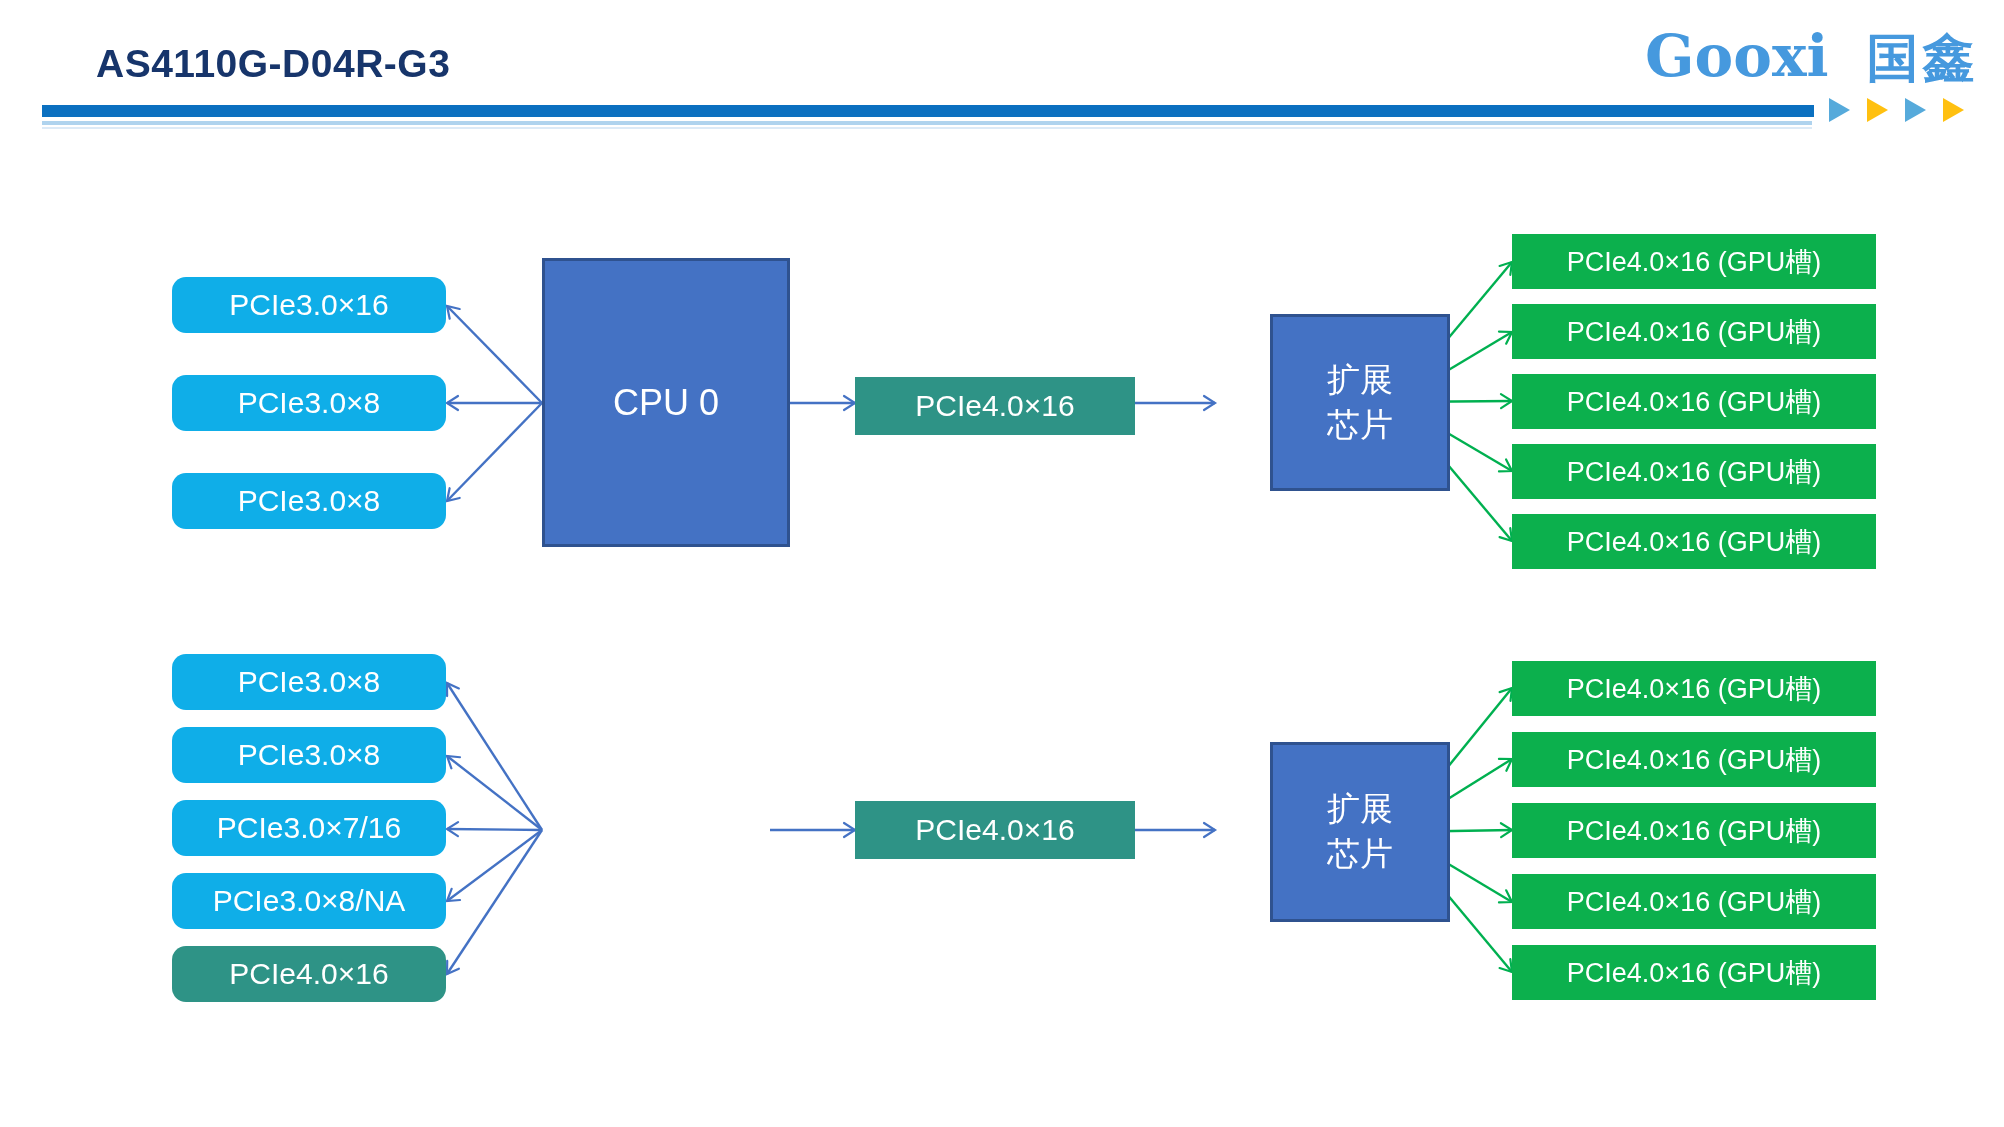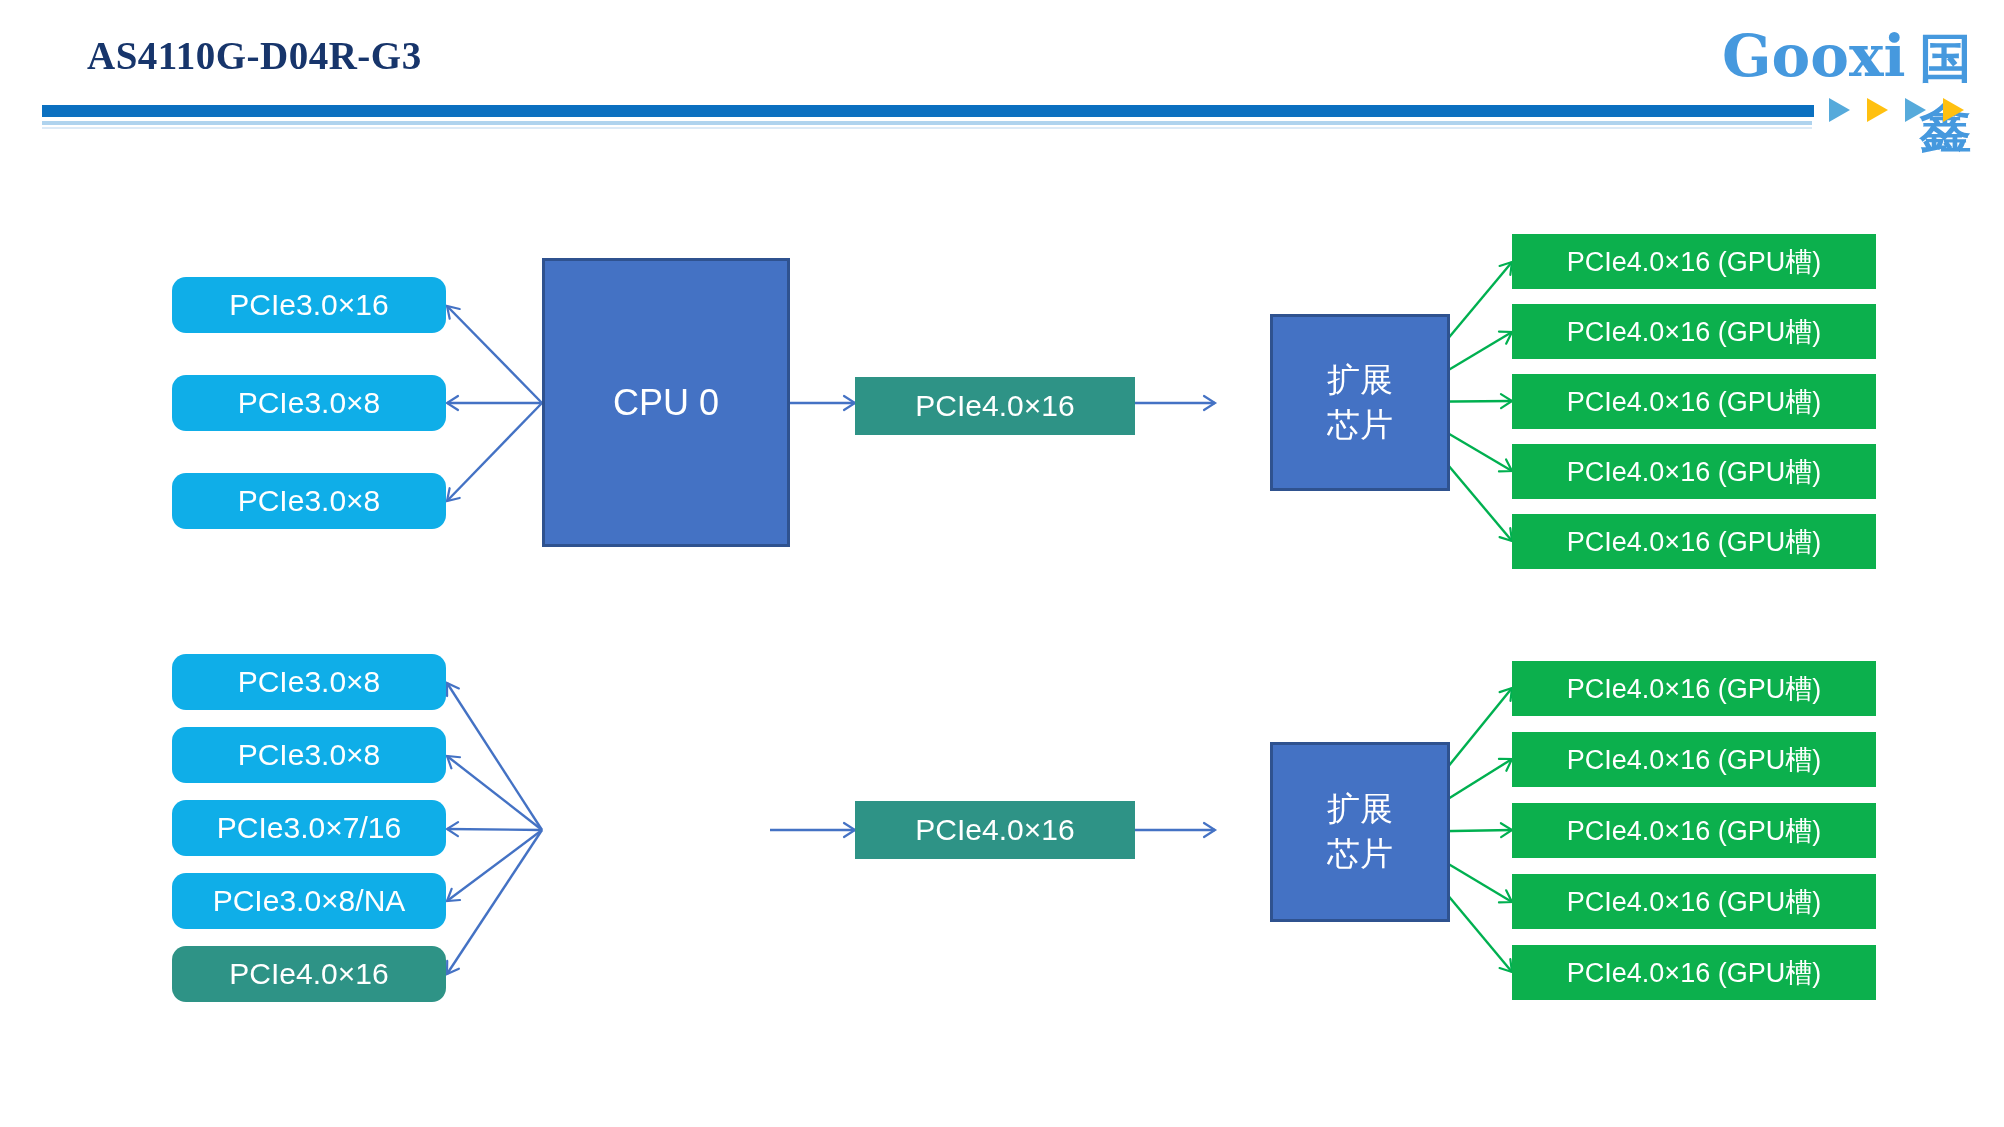--- a/index.html
+++ b/index.html
@@ -2,32 +2,31 @@
 <html style="--title: #17356B; --header-bar: #0B70C0; --header-line: #AFD3EE; --header-line2: #DCEAF7; --logo-blue: #4699DE; --tri-blue: #56AADB; --tri-amber: #FFC010; --pcie3-fill: #0FAEE8; --pcie4-fill: #2E9386; --gpu-fill: #0CB04D; --cpu-fill: #4472C4; --cpu-border: #2F528F; --arrow-blue: #4472C4; --arrow-green: #00B050; --box-text: #FFFFFF;"><head>
 <meta charset="utf-8">
 <style>
   html,body{margin:0;padding:0;background:#ffffff;}
   .canvas{
     position:relative;width:2004px;height:1127px;background:#ffffff;
     font-family:"Liberation Sans",sans-serif;overflow:hidden;
   }
   
   .page-title{
-    position:absolute;left:84px;top:30px;margin:3px;
+    position:absolute;left:84px;top:30px;margin:12px;
     font-size:39px;font-weight:bold;color:var(--title,#17356B);
     letter-spacing:0.5px;
-    font-family:Liberation Serif, serif;
   }
   .logo{
-    position:absolute;left:1722px;top:22px;display:flex;align-items:baseline;gap:14px;
+    position:absolute;left:1645px;top:22px;display:flex;align-items:baseline;gap:14px;
     color:var(--logo-blue,#4699DE);
     justify-content:space-between;
   }
   .logo-en{font-family:"DejaVu Serif",serif;font-weight:bold;font-size:58px;}
-  .logo-cn{font-weight:bold;font-size:52px;letter-spacing:4px;}
+  .logo-cn{font-weight:bold;font-size:52px;letter-spacing:4px;margin-left:24px;}
   .hbar{position:absolute;left:42px;top:105px;width:1772px;height:12px;background:var(--header-bar,#0B70C0);}
   .hline1{position:absolute;left:42px;top:121px;width:1770px;height:4px;background:var(--header-line,#AFD3EE);}
   .hline2{position:absolute;left:42px;top:127px;width:1770px;height:2px;background:var(--header-line2,#DCEAF7);}
   .tri{position:absolute;top:98px;width:0;height:0;
     border-top:12px solid transparent;border-bottom:12px solid transparent;}
   .tri-b{border-left:21px solid var(--tri-blue,#56AADB);}
   .tri-a{border-left:21px solid var(--tri-amber,#FFC010);}
   
   .box{
     position:absolute;display:flex;align-items:center;justify-content:center;

